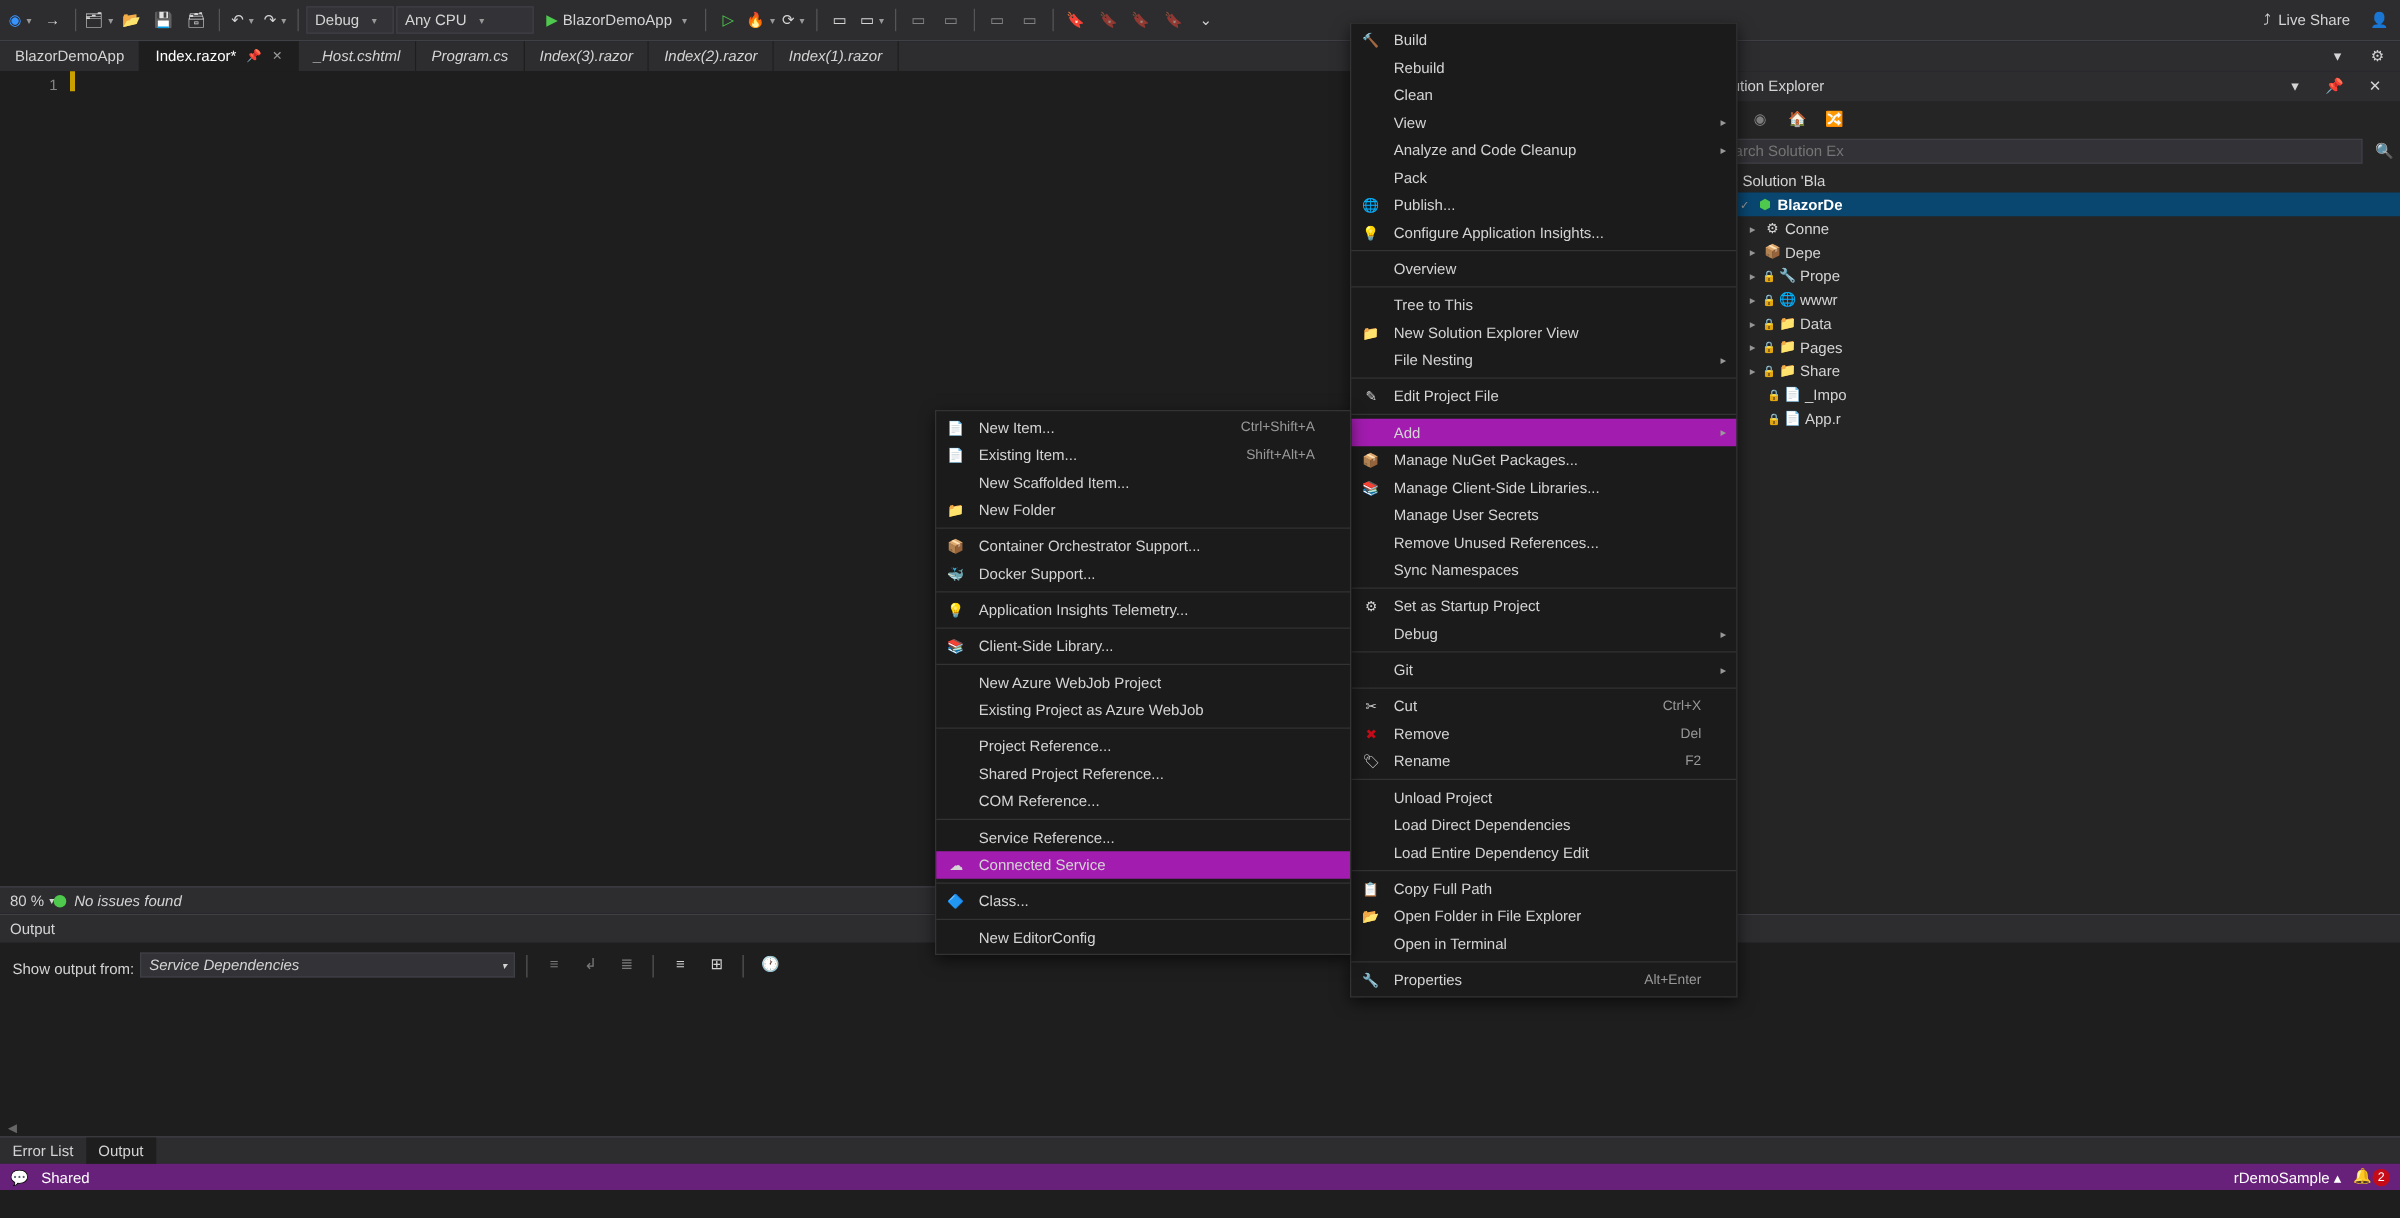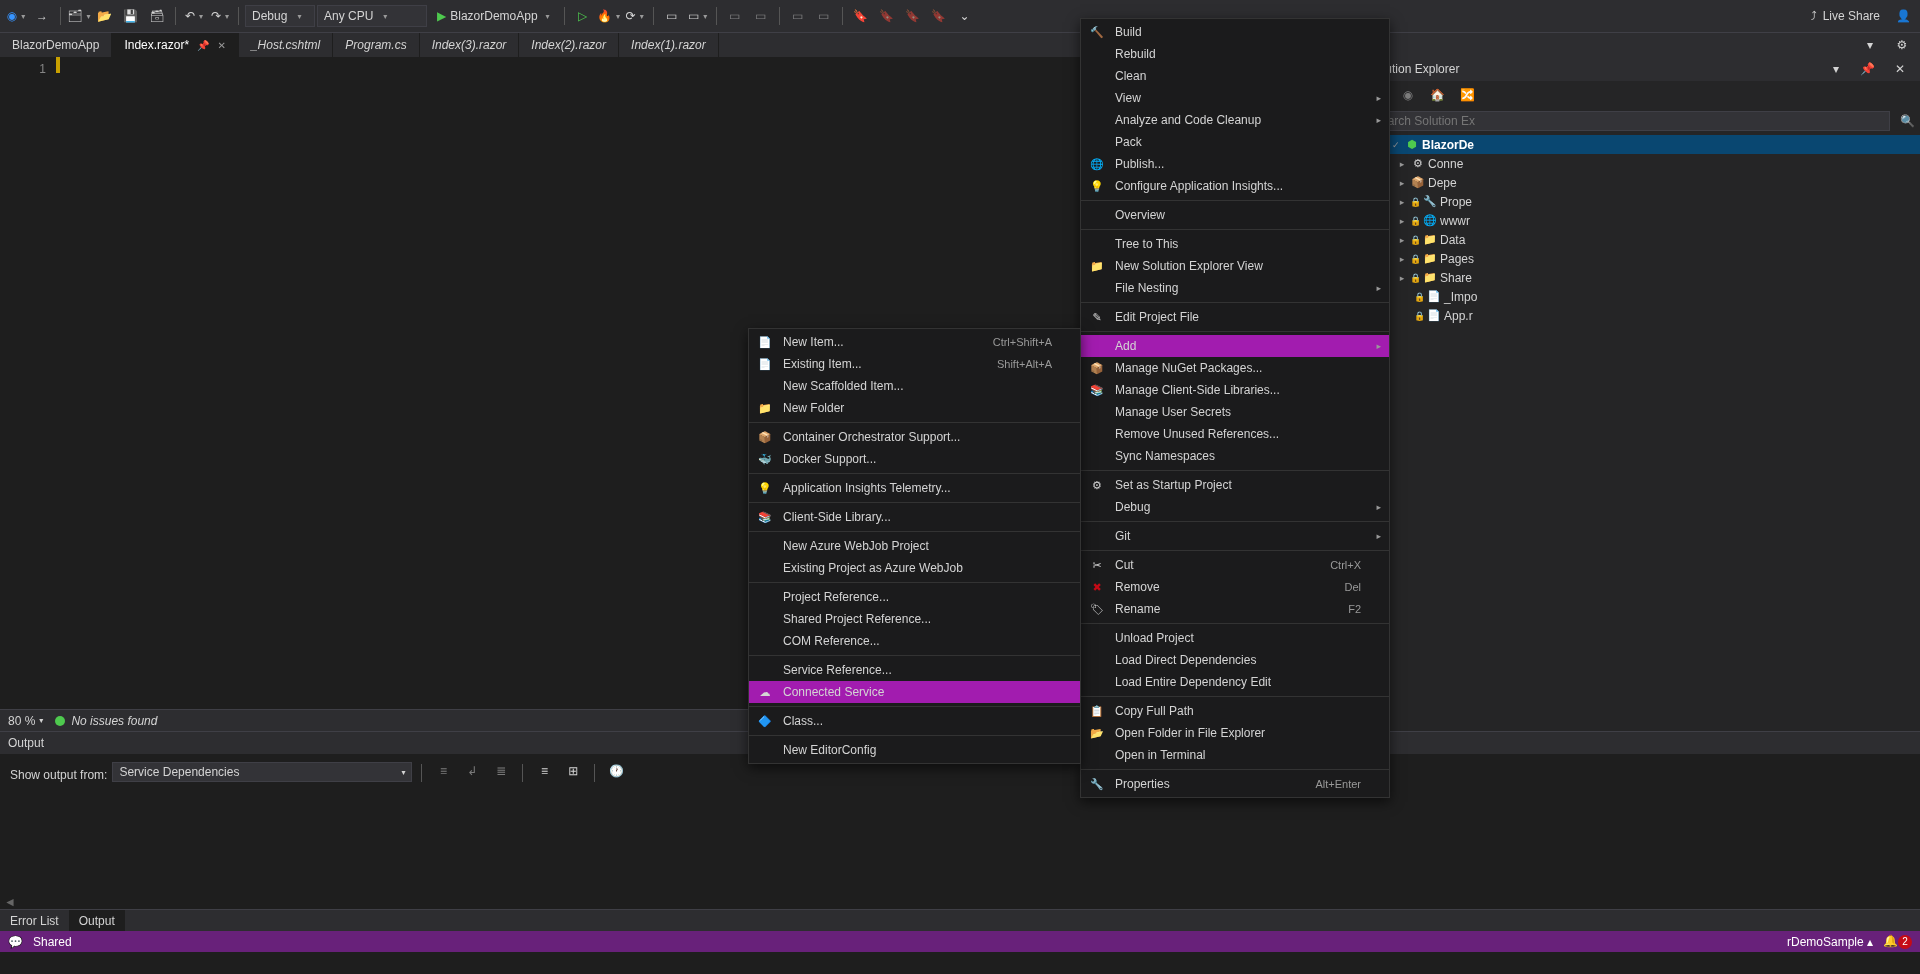--- a/index.html
+++ b/index.html
@@ -31,27 +31,27 @@
 .se-toolbar{height:28px; display:flex; align-items:center; padding:0 6px; gap:6px;}
 .se-search{height:24px; display:flex; align-items:center;}
 .se-search input{flex:1; background:#333337; border:1px solid #3f3f46; color:#d4d4d4; height:20px; padding:0 6px; margin:0 6px;}
 .se-tree{flex:1; overflow:hidden; padding-top:2px;}
 .tree-row{display:flex; align-items:center; height:19px; padding-left:4px; gap:2px; color:#d4d4d4; cursor:pointer; white-space:nowrap;}
 .tree-row.selected{background:#094771; color:#fff;}
 .tree-tw{width:12px; text-align:center; color:#999; font-size:9px;}
 .tree-icon{width:16px; text-align:center; font-size:11px;}
 .tree-lock{width:10px; font-size:9px; color:#999;}
 .indent1{padding-left:18px;} .indent2{padding-left:36px;} .indent3{padding-left:54px;}
-.editor-status{height:22px; background:#2d2d30; border-top:1px solid #3f3f46; display:flex; align-items:center; padding:0 8px; gap:12px; color:#d4d4d4; font-size:12px;}
+.editor-status{height:22px; background:#2d2d30; border-top:1px solid #3f3f46; display:flex; align-items:center; padding:0 8px; color:#d4d4d4; font-size:12px;}
 .editor-status .zoom{display:flex; align-items:center; gap:4px;}
 .editor-status .ok-dot{width:10px; height:10px; background:#4ec94e; border-radius:50%; display:inline-block;}
 .output-panel{height:178px; background:#1e1e1e; border-top:1px solid #3f3f46; display:flex; flex-direction:column;}
 .output-header{height:22px; background:#2d2d30; display:flex; align-items:center; padding:0 8px; color:#d4d4d4;}
 .output-bar{height:28px; display:flex; align-items:flex-end; padding:0 10px; gap:5px; color:#d4d4d4;}
-.output-combo{background:#333337; border:1px solid #3f3f46; height:20px; width:300px; padding:0 6px; display:flex; align-items:center; justify-content:space-between;}
+.output-combo{background:#333337; border:1px solid #3f3f46; height:20px; width:300px; padding:0 6px; display:flex; align-items:center; justify-content:space-between;font-style:italic;}
 .bottom-tabs{height:22px; background:#2d2d30; display:flex; align-items:stretch; border-top:1px solid #3f3f46;}
 .bottom-tab{padding:0 10px; display:flex; align-items:center; color:#d4d4d4; cursor:pointer;}
 .bottom-tab.active{background:#1e1e1e;}
 .statusbar{height:21px; background:#68217a; display:flex; align-items:center; padding:0 8px; color:#fff; gap:10px;}
 .statusbar .right{margin-left:auto; display:flex; align-items:center; gap:10px;}
 .badge{background:#c50b17; color:#fff; border-radius:50%; width:14px; height:14px; display:inline-flex; align-items:center; justify-content:center; font-size:10px;}
 .context-menu{position:absolute; background:#1b1b1c; border:1px solid #333; box-shadow:0 4px 12px rgba(0,0,0,.6); padding:2px 0; z-index:1000;}
 .menu-item{display:flex; align-items:center; height:22px; padding:0 28px 0 8px; gap:10px; color:#d4d4d4; cursor:pointer; position:relative;}
 .menu-item:hover,.menu-item.hovered{background:#a21caf;}
 .menu-item.submenu::after{content:"▸"; position:absolute; right:8px; font-size:9px; color:#999;}
@@ -172,20 +172,25 @@
       <span class="toolbar-btn">◉</span>
       <span class="toolbar-btn" style="opacity:.5;">◉</span>
       <span class="toolbar-btn">🏠</span>
       <span class="toolbar-btn">🔀</span>
     </div>
     <div class="se-search">
       <input placeholder="Search Solution Ex" style="">
       <span class="toolbar-btn">🔍</span>
     </div>
     <div class="se-tree">
+      <div class="tree-row">
+          <span class="tree-lock">🔒</span>
+          <span class="tree-icon">🟪</span>
+          <span>Solution 'Bla</span>
+        </div>
       <div class="tree-row indent1 selected">
           <span class="tree-tw">▾</span>
           <span class="tree-lock">✓</span>
           <span class="tree-icon" style="color:#4ec94e;">⬢</span>
           <b>BlazorDe</b>
         </div>
       <div class="tree-row indent2">
           <span class="tree-tw">▸</span>
           <span class="tree-icon">⚙</span>
           <span>Conne</span>

